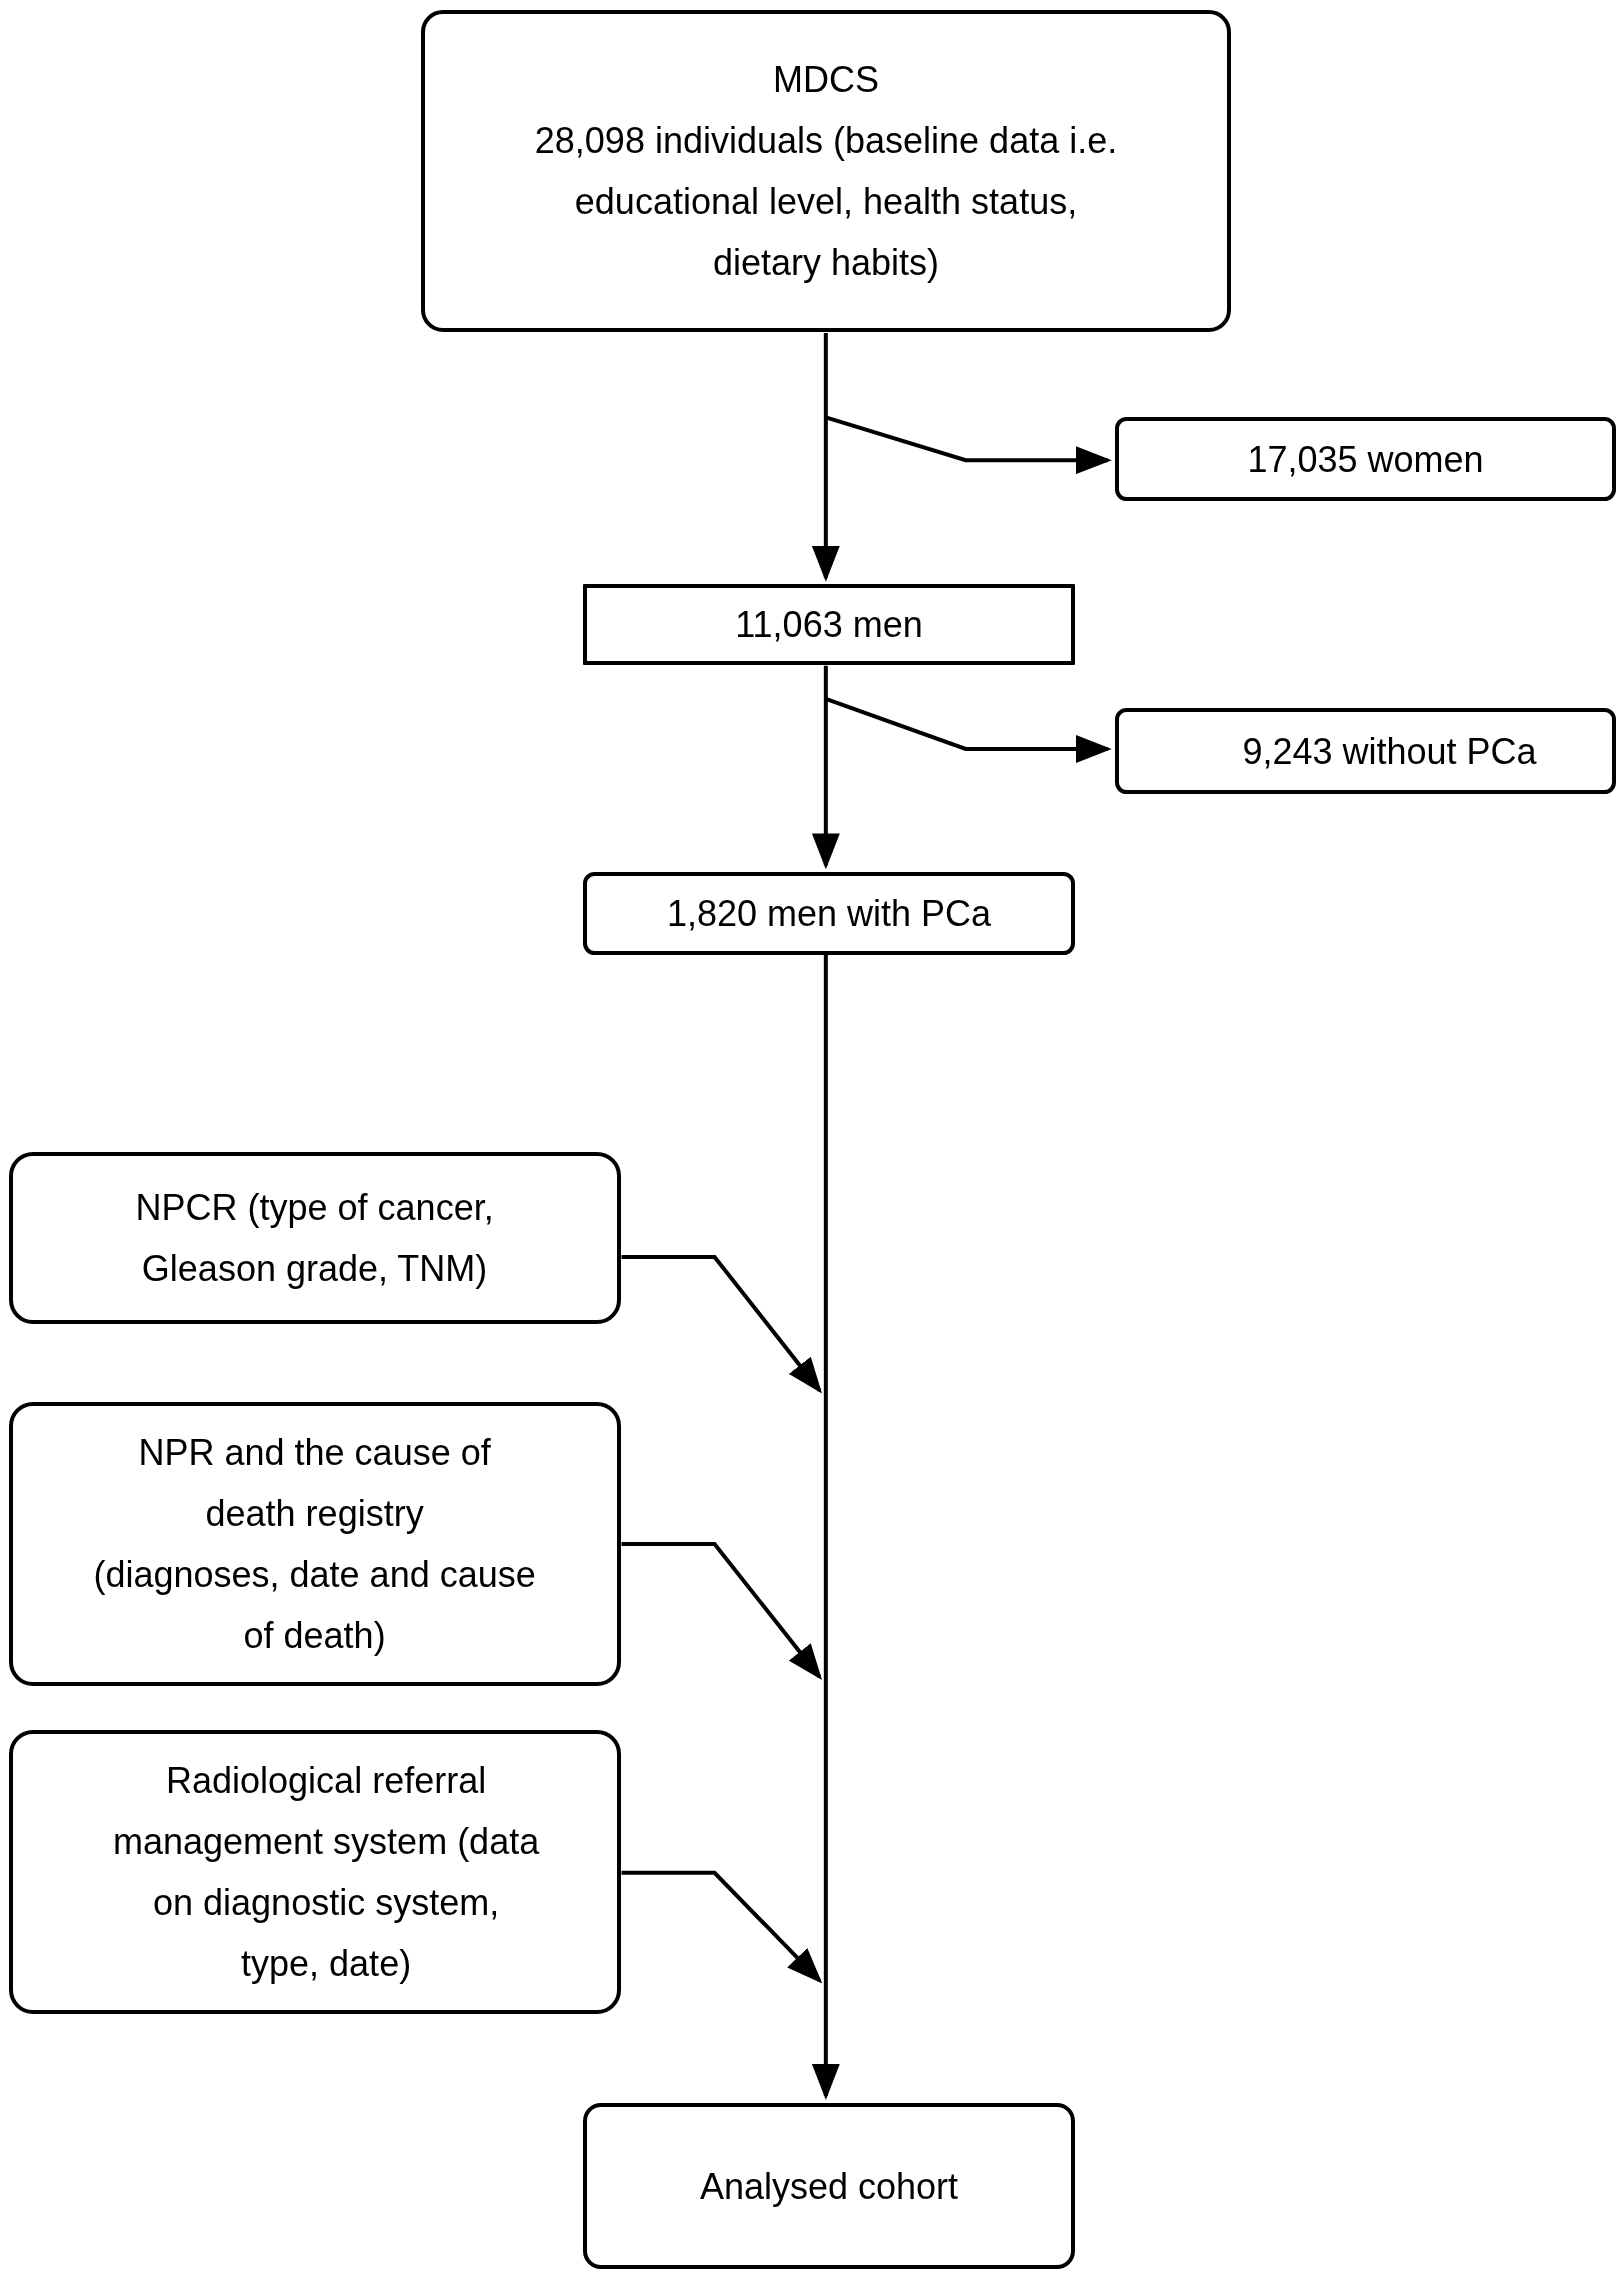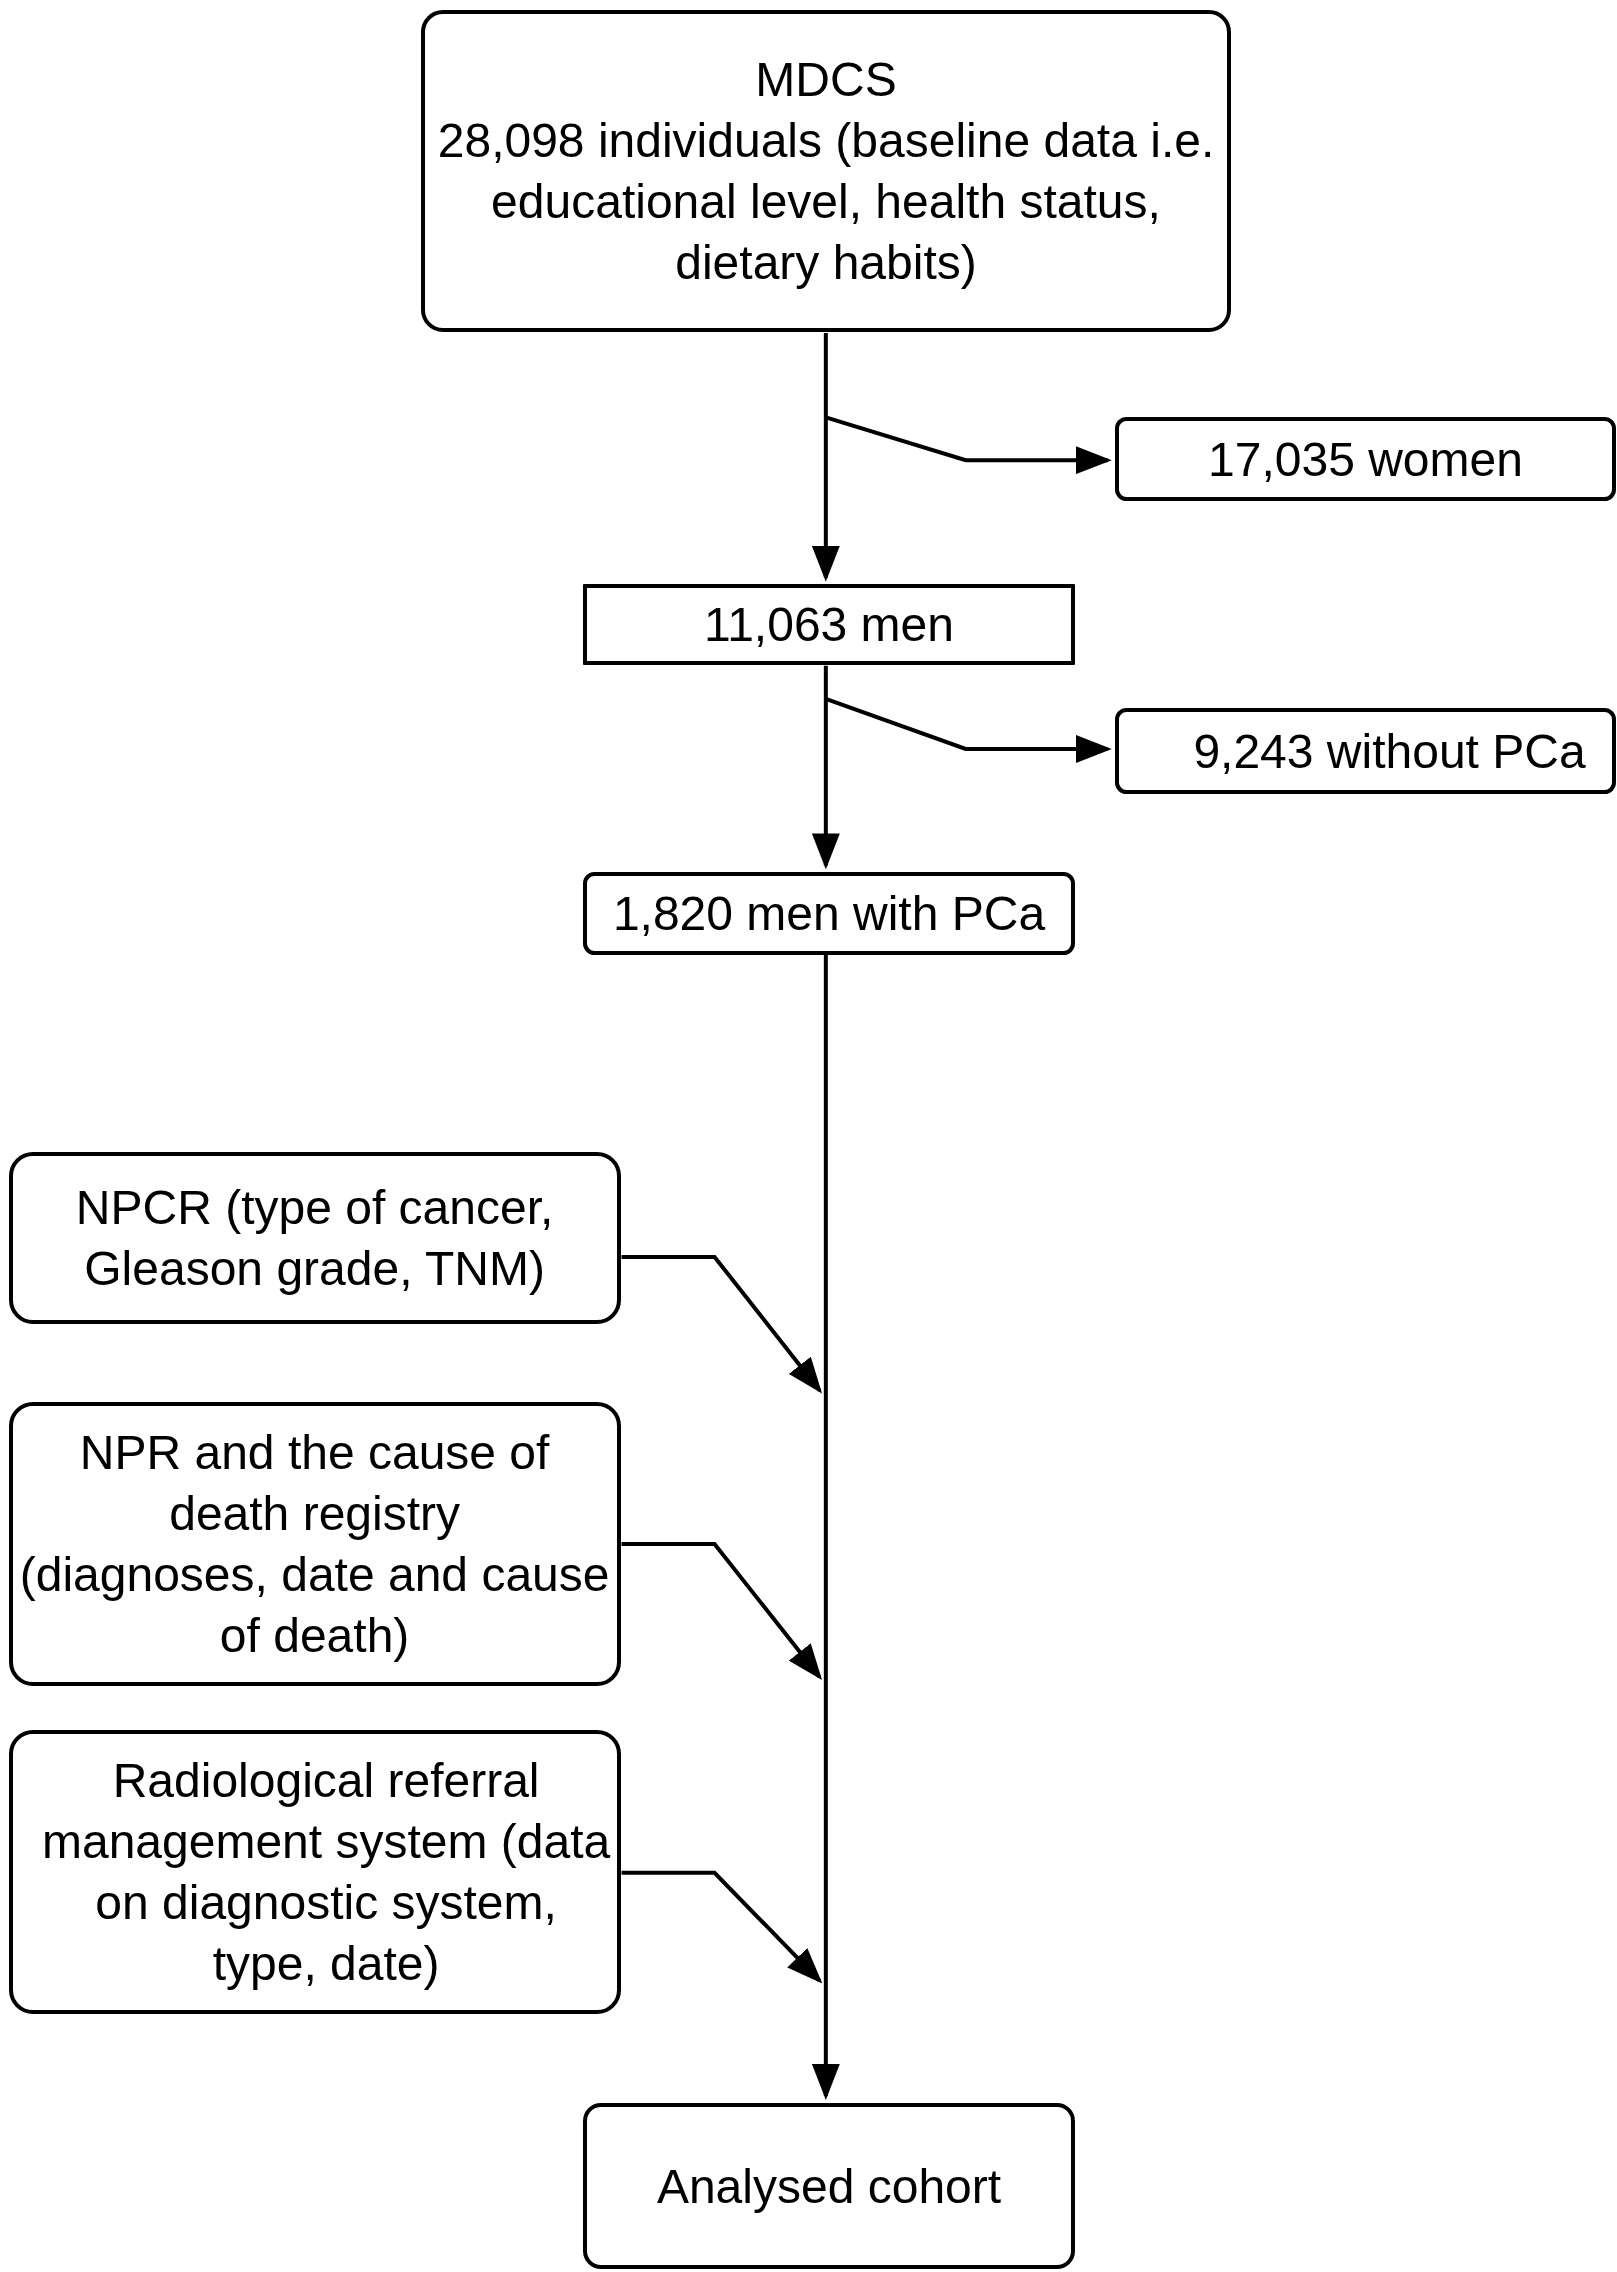--- a/index.html
+++ b/index.html
@@ -40,21 +40,21 @@
     position:absolute;
     box-sizing:border-box;
     background:var(--box-fill);
     border:4px solid var(--box-border);
     display:flex;
     flex-direction:column;
     justify-content:center;
     align-items:center;
     text-align:center;
     z-index:1;
-    font-size:48px;
+    font-size:36px;
     line-height:61px;
   }
   .box .ln{white-space:nowrap;}
   .box--highlight{
     background:var(--highlight-fill);
     border:4.6px solid var(--highlight-border);
   }
   
   #box-mdcs        {left:421px;  top:10.3px;   width:810px; height:322px; border-radius:22px;}
   #box-women       {left:1115px; top:417px;  width:501px;  height:84px; border-radius:11.4px;}

